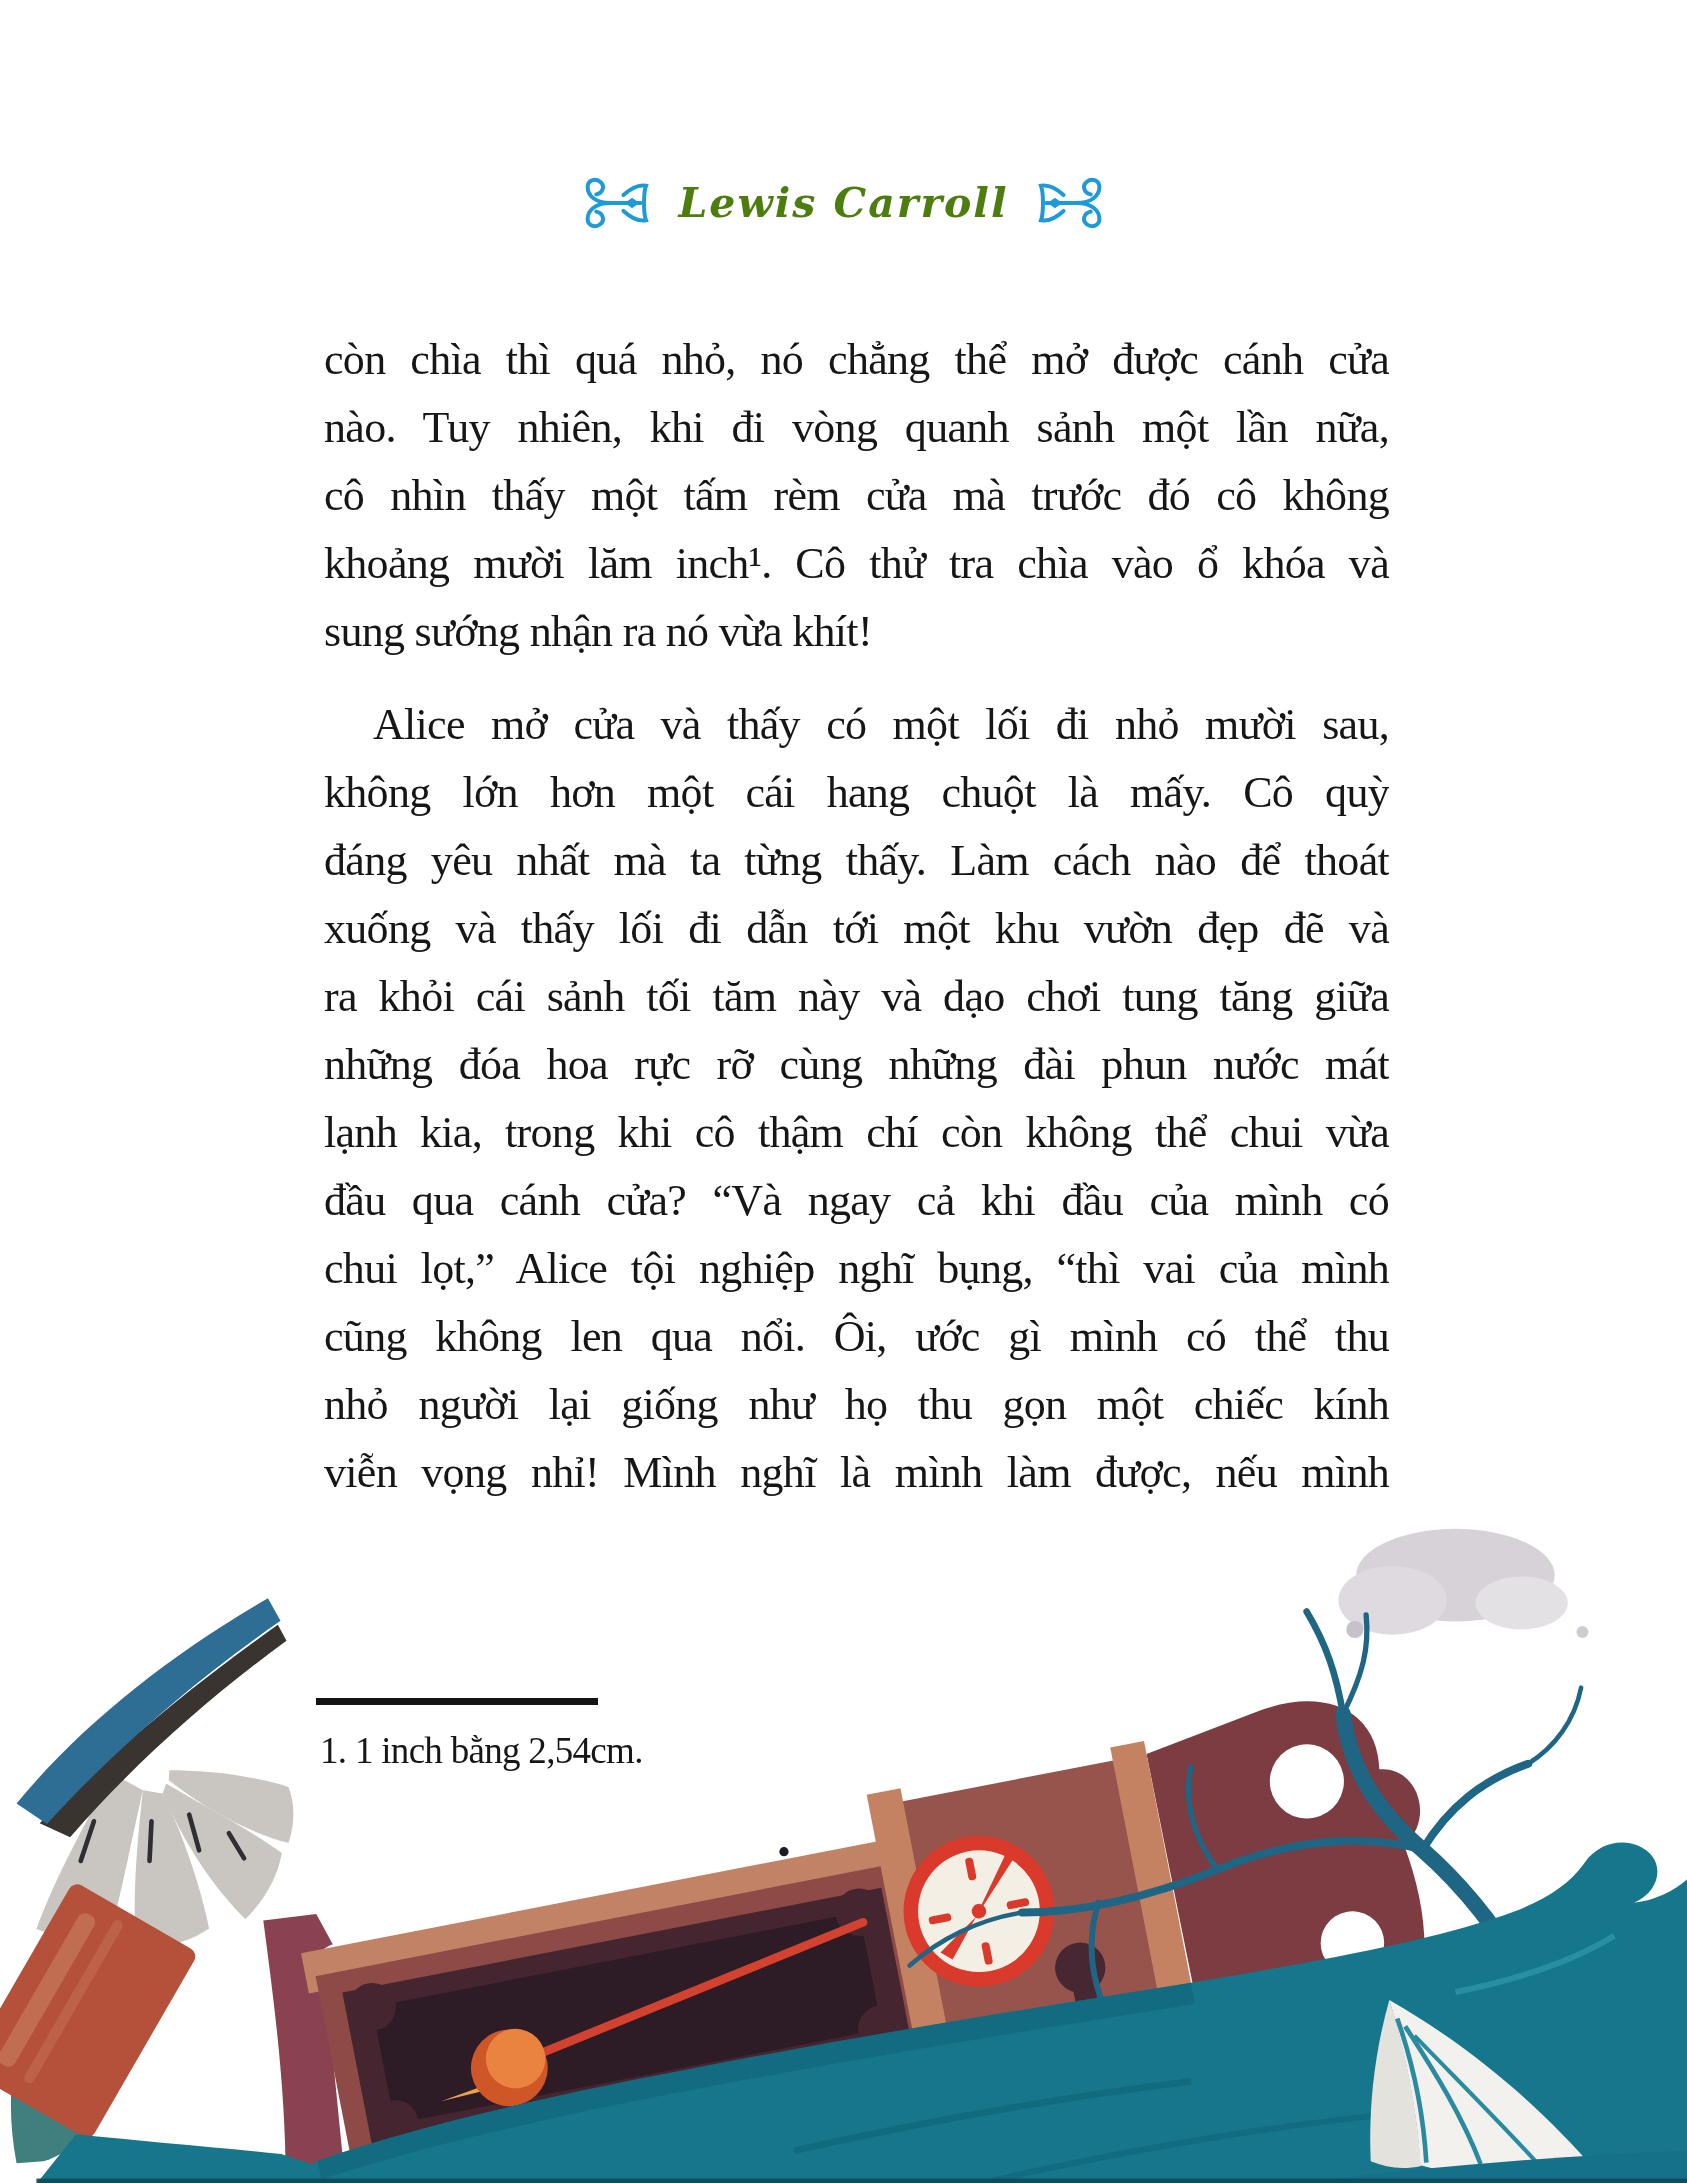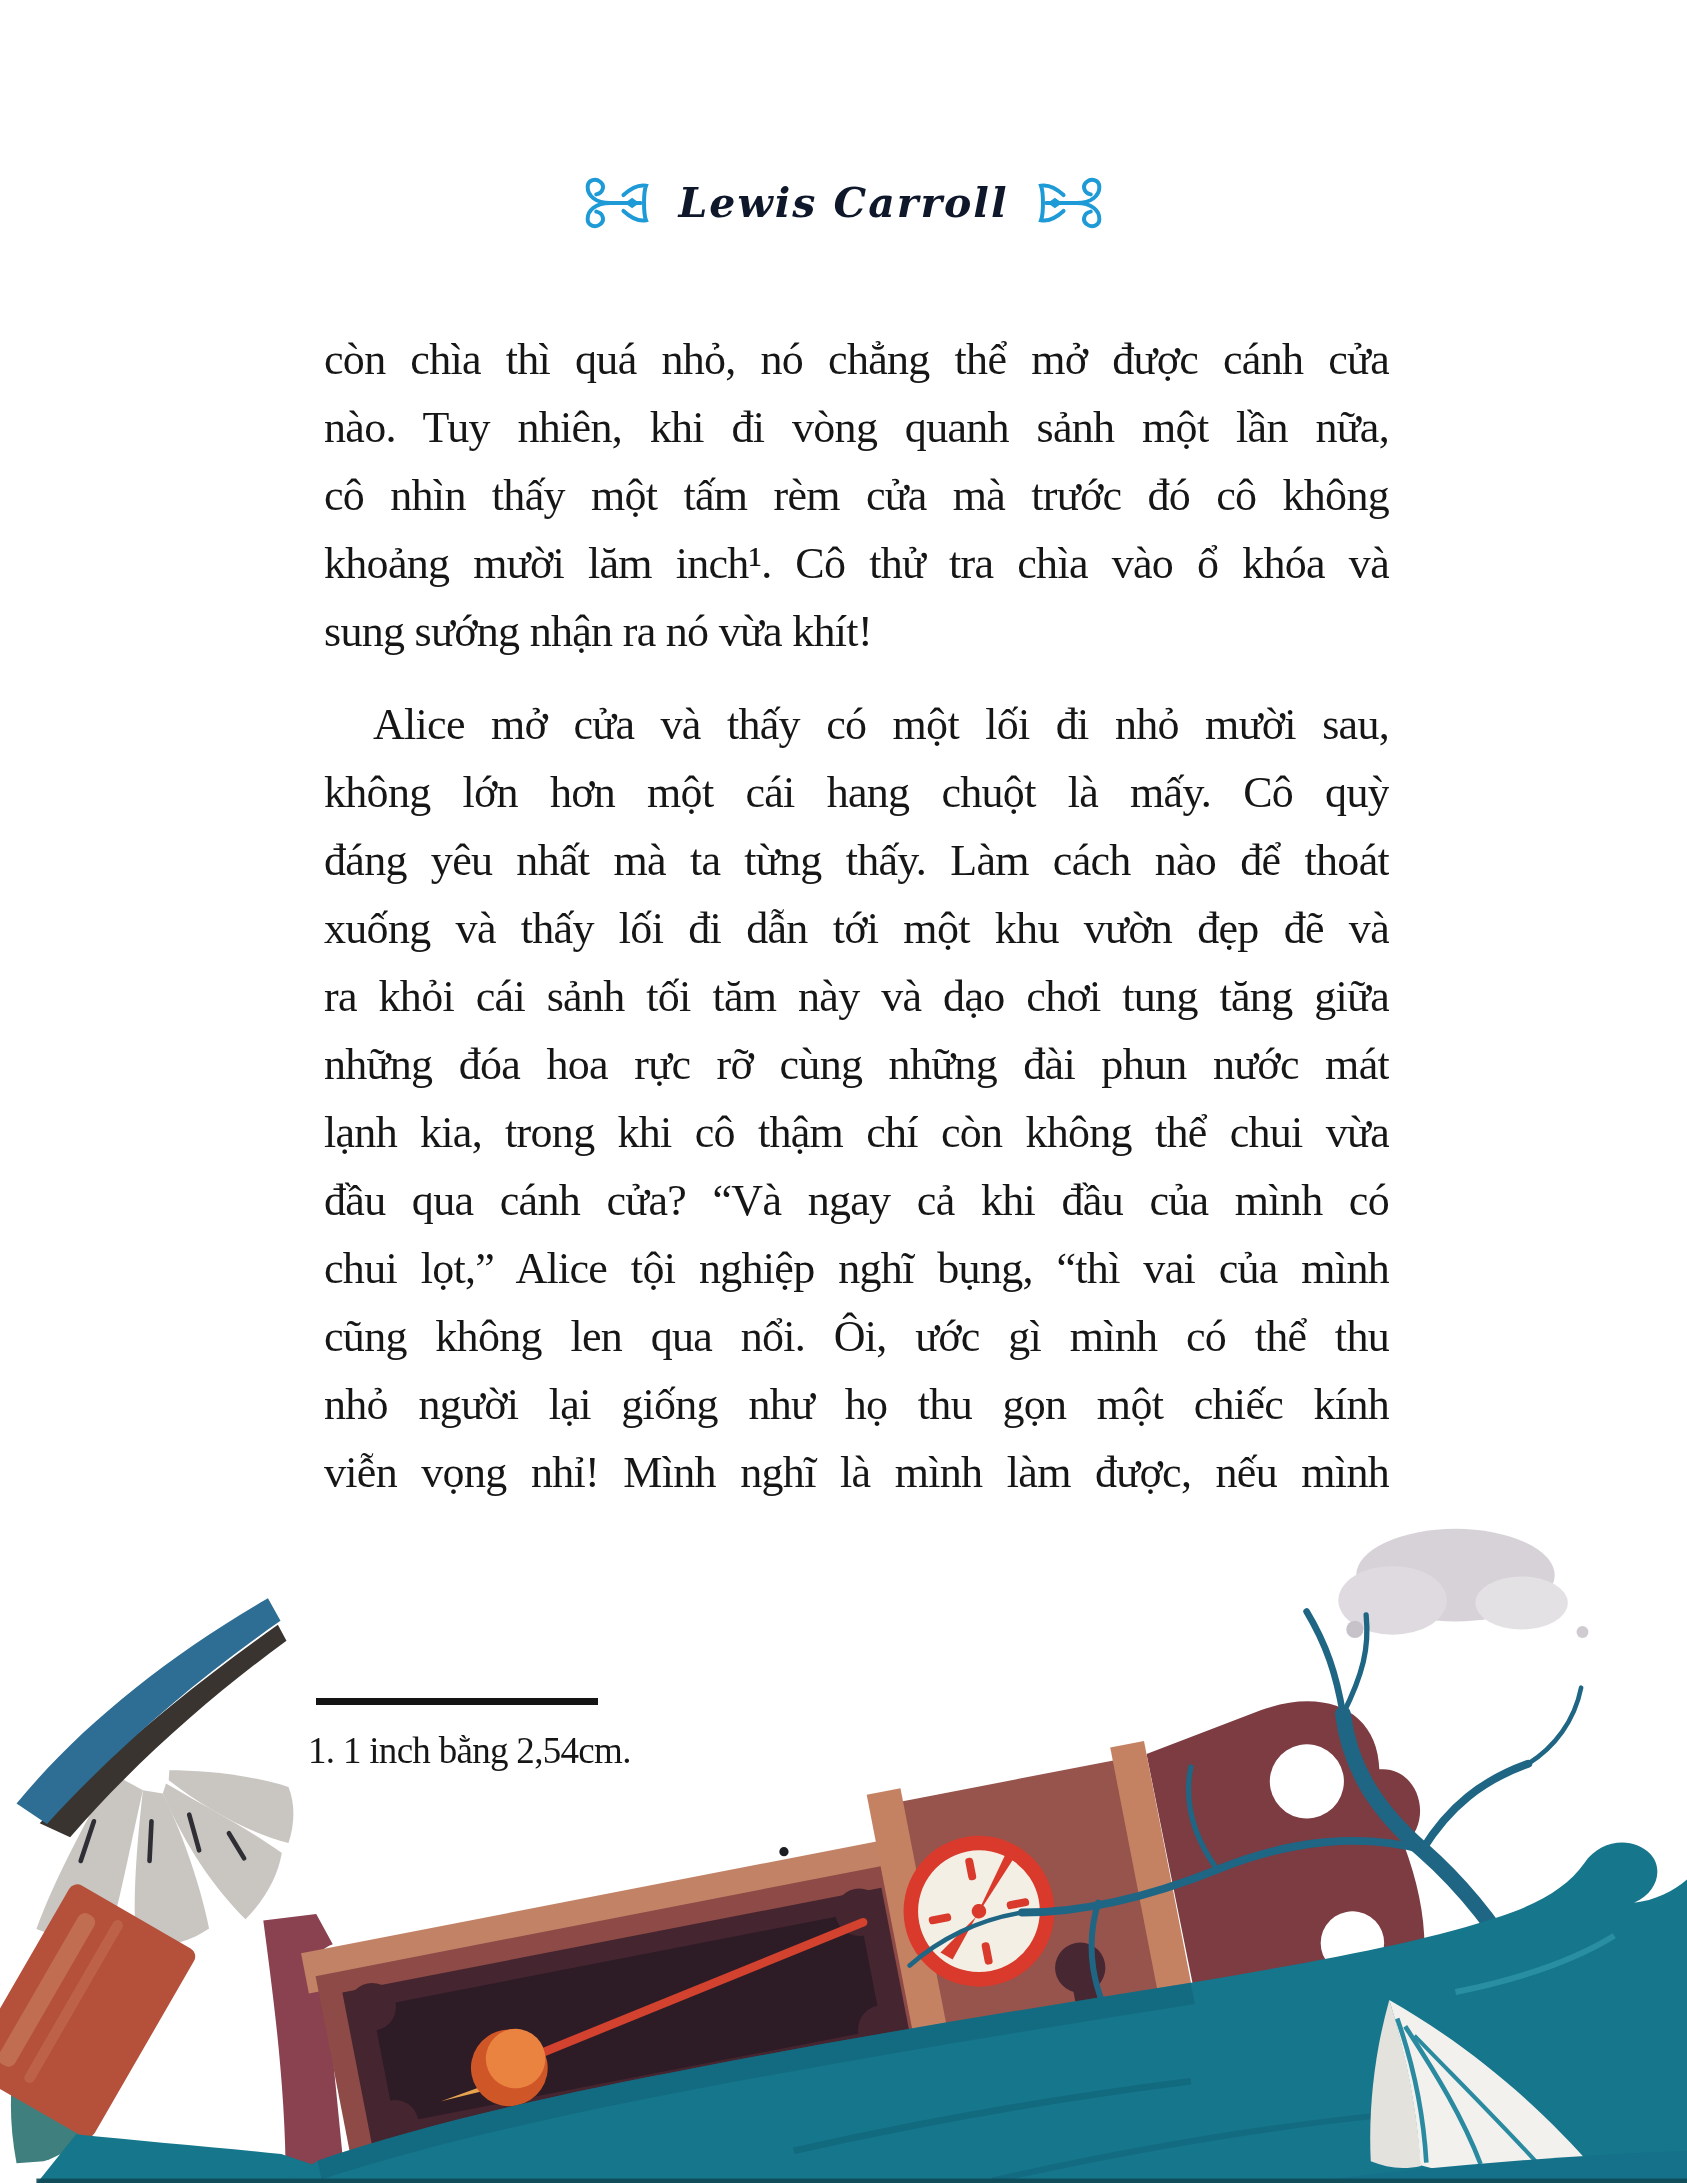--- a/index.html
+++ b/index.html
@@ -6,40 +6,40 @@
   .page{
     position:relative;width:1687px;height:2183px;background:#ffffff;
     overflow:hidden;font-family:"Liberation Serif",serif;color:#161616;
   }
   .header{
     position:absolute;top:177px;left:0;width:100%;
     display:flex;justify-content:center;align-items:center;gap:28px;
   }
   .header-title{
     font-family:"DejaVu Serif",serif;font-style:italic;font-weight:bold;
-    font-size:41px;color:#0f172a;letter-spacing:2px;line-height:1;
+    font-size:41px;color:#4d7c0f;letter-spacing:2px;line-height:1;
   }
   .flourish{width:69px;height:52px;flex:0 0 auto;}
   .bodytext{
     position:absolute;left:324px;top:326px;width:1065px;
     font-size:44px;letter-spacing:-0.7px;line-height:68px;
   }
   .para{margin:0;}
   .para2{margin-top:25px;}
   .jline{
     text-align:justify;text-align-last:justify;-moz-text-align-last:justify;
     height:68px;overflow:hidden;white-space:nowrap;
   }
   .jline.lastline{text-align-last:left;}
   .jline.indent{padding-left:49px;}
   .footnote-rule{
     position:absolute;left:316px;top:1698px;width:282px;height:7.3px;background:#141414;
   }
   .footnote{
-    position:absolute;left:308px;top:1729px;font-size:37px;letter-spacing:-0.7px;text-align:right;
+    position:absolute;left:320px;top:1729px;font-size:37px;letter-spacing:-0.7px;text-align:right;
   }
   .illustration{position:absolute;left:0;top:1489px;width:1687px;height:695px;}
 </style>
 </head>
 <body>
 
 <div class="page">
 
   <div class="header">
     <svg class="flourish" viewBox="0 0 104 78">

